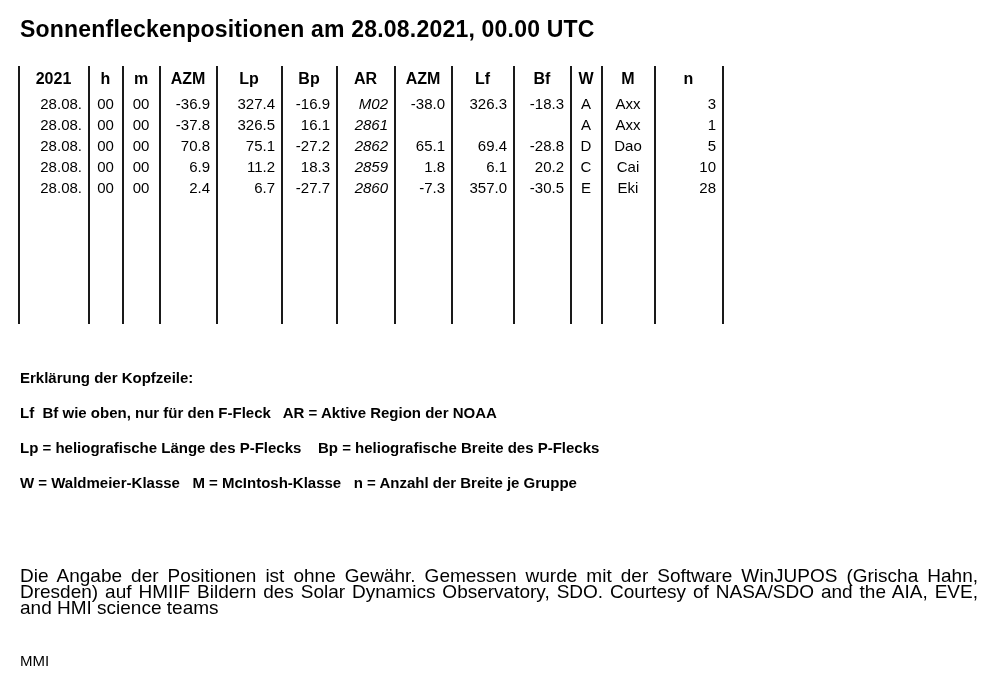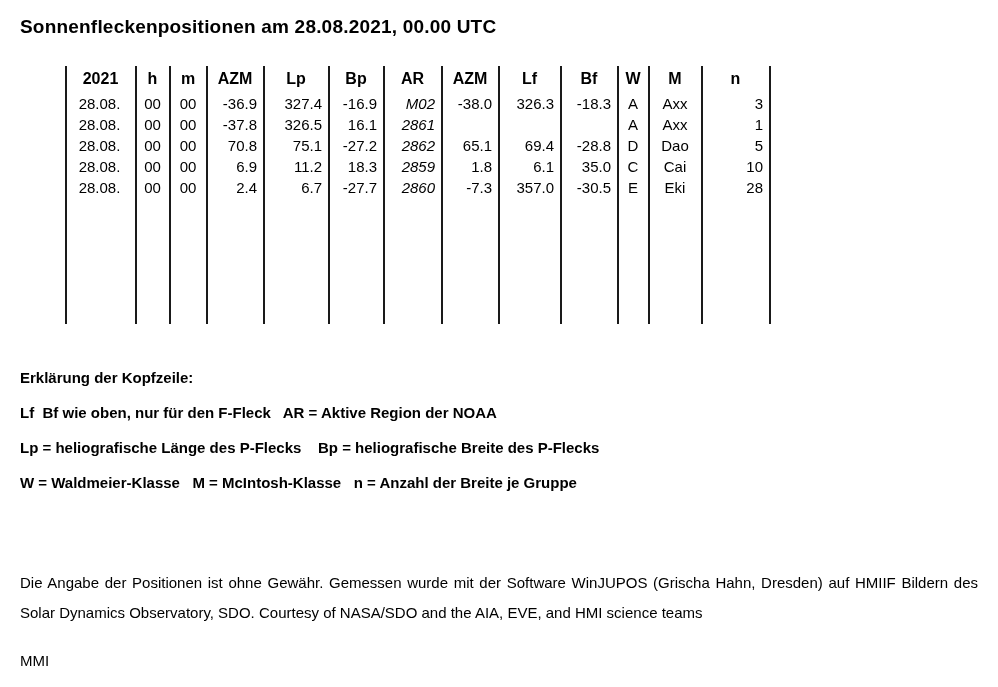--- a/index.html
+++ b/index.html
@@ -14,34 +14,33 @@
     color: #000000;
     overflow: hidden;
     position: relative;
   }
 
   
   .page-title {
     position: absolute;
     left: 20px;
     top: 16px;
-    font-size: 19px;
+    font-size: 23px;
     font-weight: bold;
     letter-spacing: 0.2px;
     white-space: nowrap;
   }
 
   
   .table-wrap {
     position: absolute;
     left: 18px;
     top: 66px;
     width: 706px;
     height: 256px;
-    margin-left: 47px;
   }
   table.sunspot-table {
     border-collapse: collapse;
     width: 100%;
     table-layout: fixed;
     font-size: 15px;
   }
   table.sunspot-table th,
   table.sunspot-table td {
     border-left: 2px solid #1a1a1a;
@@ -60,21 +59,21 @@
     text-align: center;
     font-size: 16px;
     height: 26px;
     line-height: 26px;
     padding-bottom: 1px;
   }
   table.sunspot-table th.last-cell,
   table.sunspot-table td.last-cell {
     border-right: 2px solid #1a1a1a;
   }
-  table.sunspot-table td.c-date { text-align: center; padding-left: 3px; }
+  table.sunspot-table td.c-date { text-align: right; padding-left: 3px; }
   table.sunspot-table td.c-h,
   table.sunspot-table td.c-m { text-align: center; }
   table.sunspot-table td.c-ar { text-align: right; font-style: italic; }
   table.sunspot-table td.c-w { text-align: center; }
   table.sunspot-table td.c-mc { text-align: center; }
 
   
   table.sunspot-table tr.filler td { height: 21px; line-height: 21px; }
 
   
@@ -105,22 +104,22 @@
     line-height: 35px;
     white-space: pre;
   }
 
   
   .footer-note {
     position: absolute;
     left: 20px;
     top: 568px;
     width: 958px;
-    font-size: 15px;
-    line-height: 30px;
+    font-size: 19px;
+    line-height: 16px;
     text-align: justify;
     text-justify: inter-word;
   }
   .footer-sign {
     position: absolute;
     left: 20px;
     top: 651px;
     font-size: 15px;
     line-height: 20px;
   }
@@ -214,21 +213,21 @@
       <tr>
         <td class="c-date">28.08.</td>
         <td class="c-h">00</td>
         <td class="c-m">00</td>
         <td>6.9</td>
         <td>11.2</td>
         <td>18.3</td>
         <td class="c-ar">2859</td>
         <td>1.8</td>
         <td>6.1</td>
-        <td>35.0</td>
+        <td>20.2</td>
         <td class="c-w">C</td>
         <td class="c-mc">Cai</td>
         <td class="last-cell">10</td>
       </tr>
       <tr>
         <td class="c-date">28.08.</td>
         <td class="c-h">00</td>
         <td class="c-m">00</td>
         <td>2.4</td>
         <td>6.7</td>

